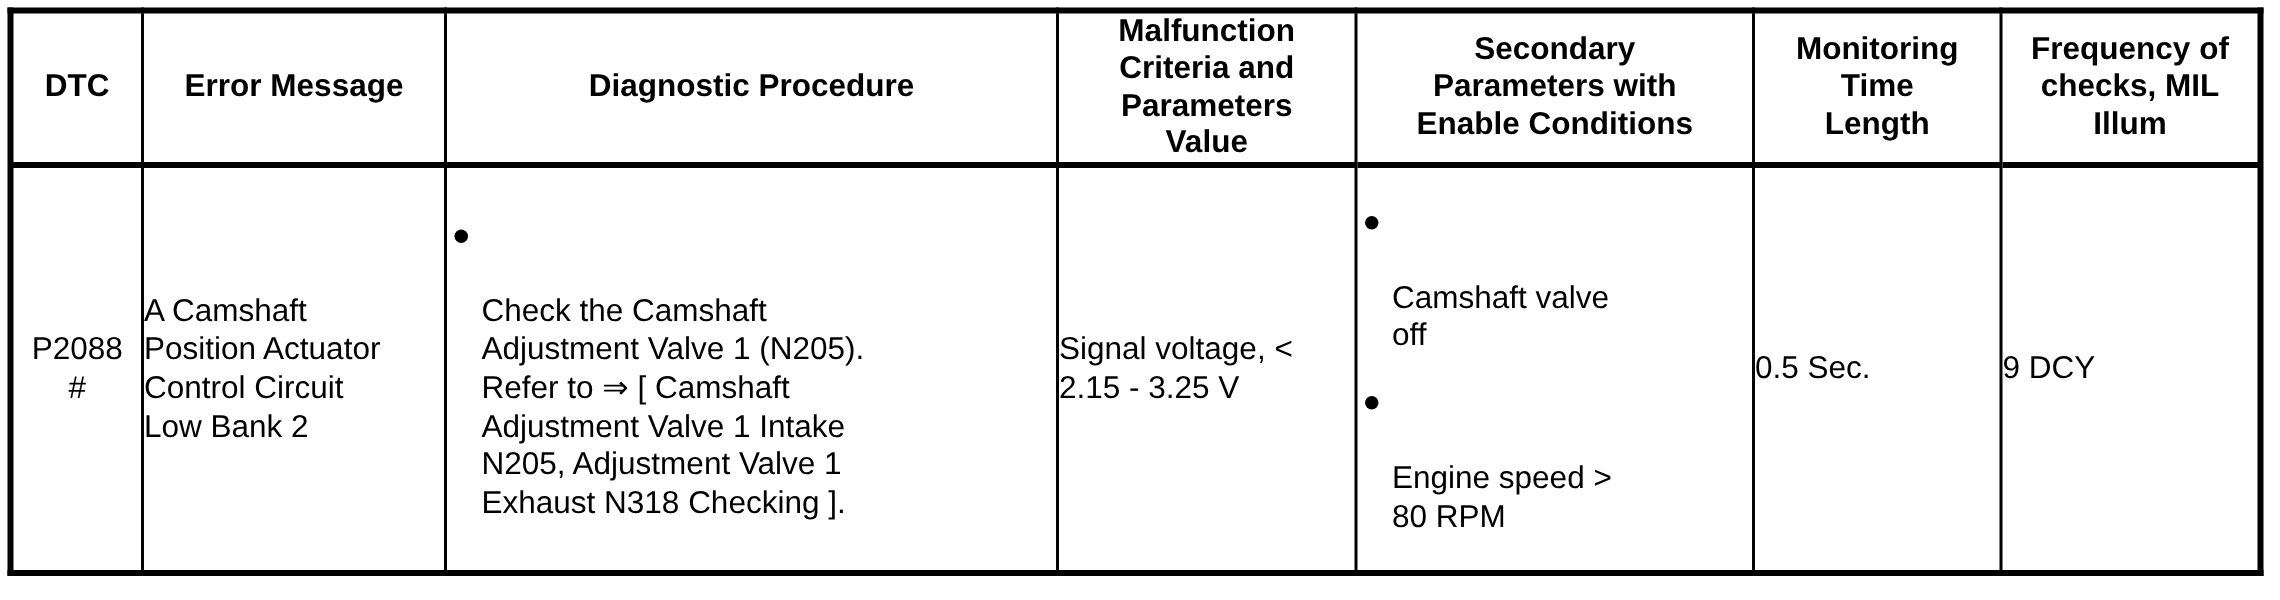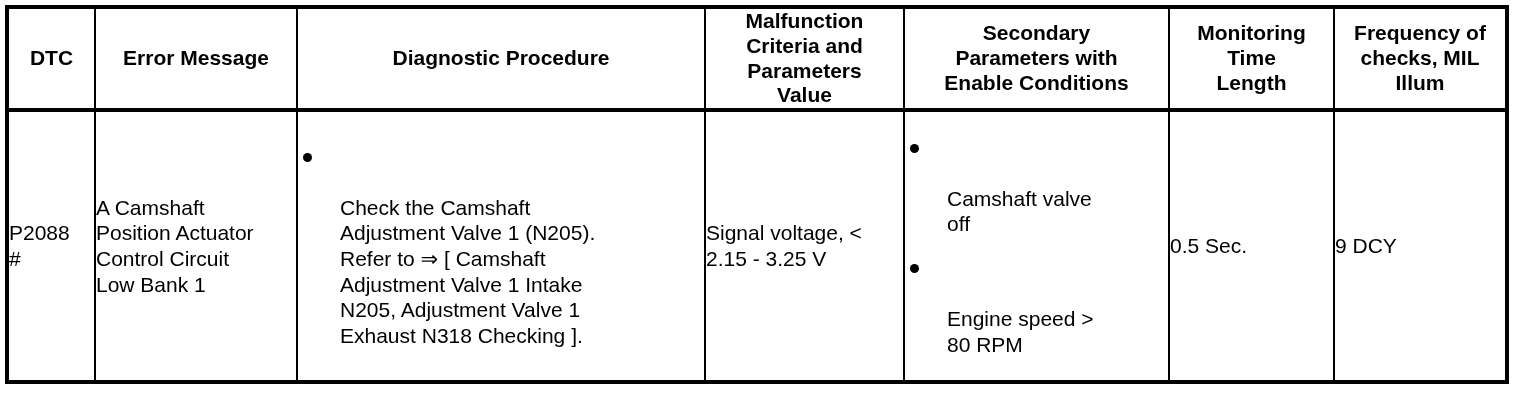--- a/index.html
+++ b/index.html
@@ -85,36 +85,36 @@
     text-align: left;
     padding: 0 8px;
   }
   .cell-top {
     vertical-align: top;
     padding-top: 14px;
   }
 
   .dtc-code {
     white-space: pre-line;
-    text-align: left;
+    text-align: center;
   }
 
   .msg-lines {
     white-space: pre-line;
     text-align: left;
   }
 
   ul.bullets {
     list-style: none;
     margin: 0;
     padding: 0;
   }
   ul.bullets li {
     position: relative;
-    padding-left: 42px;
+    padding-left: 23px;
     margin-bottom: 18px;
     white-space: pre-line;
   }
   ul.bullets li:last-child { margin-bottom: 0; }
   ul.bullets li .bullet-dot {
     position: absolute;
     left: 5px;
     top: 9px;
     width: 9px;
     height: 9px;
@@ -164,21 +164,21 @@
     <tbody>
       <tr>
         <td class="cell-pad-center">
           <div class="dtc-code">P2088
 #</div>
         </td>
         <td class="cell-pad-left">
           <div class="msg-lines">A Camshaft
 Position Actuator
 Control Circuit
-Low Bank 1</div>
+Low Bank 2</div>
         </td>
         <td class="cell-pad-left cell-top">
           <ul class="bullets diag-list">
             <li>
               <span class="bullet-dot"></span>
               <span>Check the Camshaft
 Adjustment Valve 1 (N205).
 Refer to ⇒ [ Camshaft
 Adjustment Valve 1 Intake
 N205, Adjustment Valve 1

